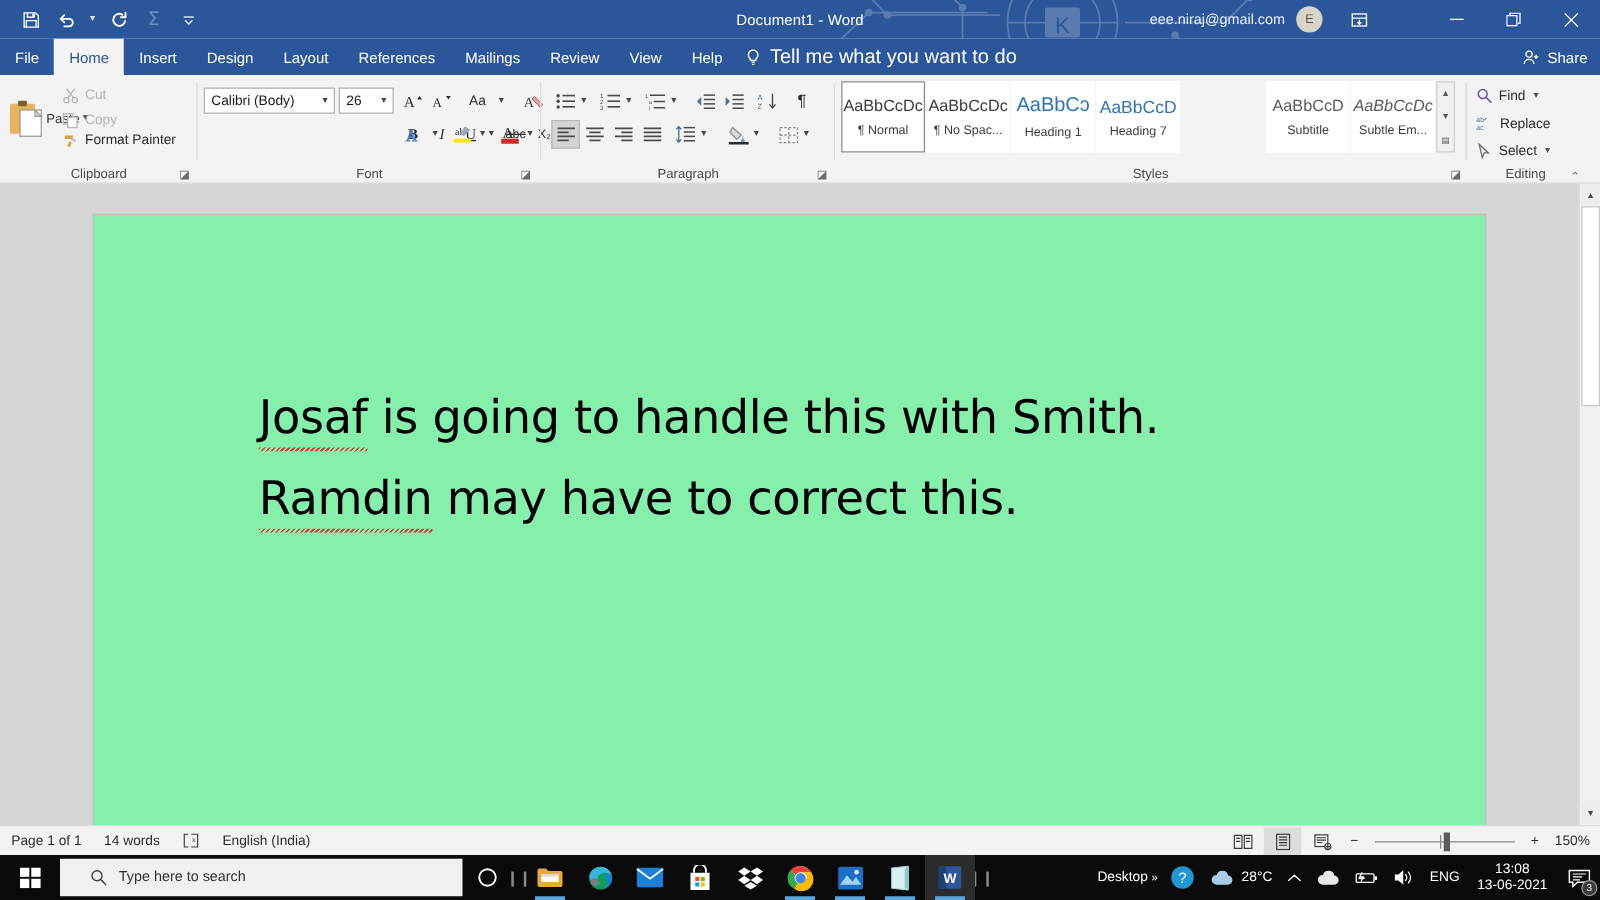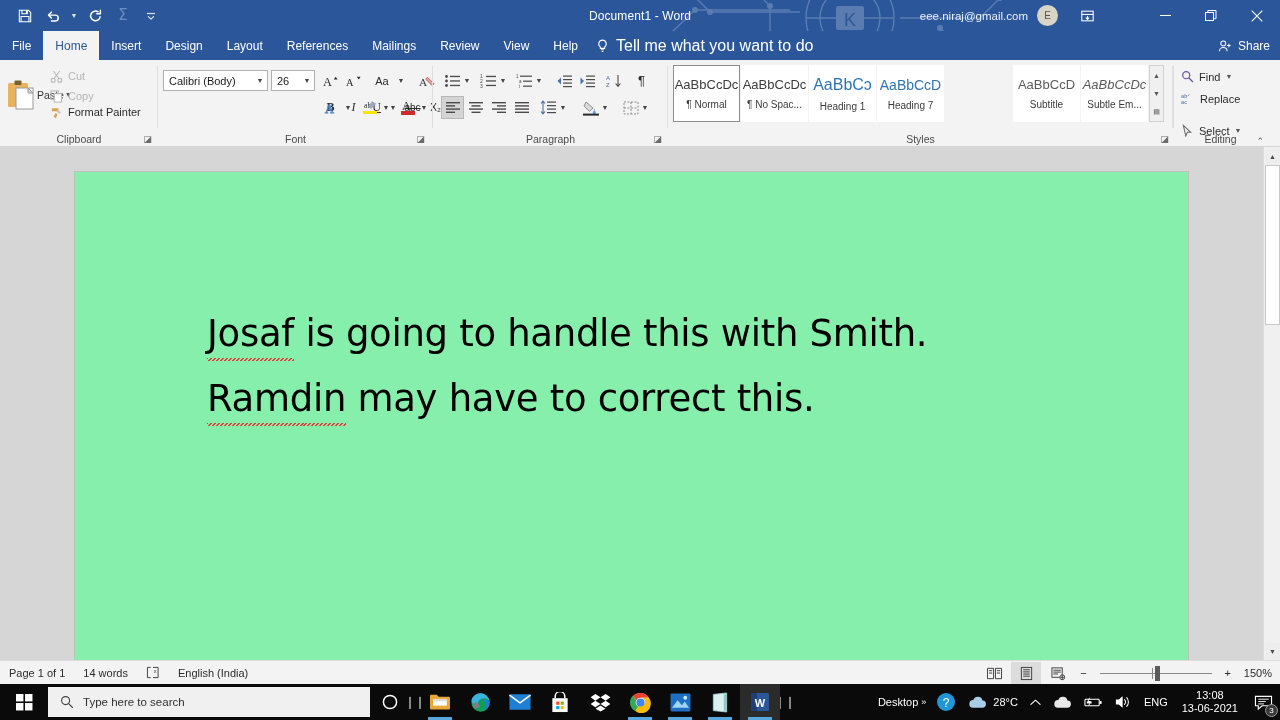--- a/index.html
+++ b/index.html
@@ -185,21 +185,21 @@
   .zoom-pct { font-size: 11px; color: #2b2b2b; width: 38px; text-align: right; padding-right: 4px; }
 
   
   .taskbar {
     position: absolute; left: 0; top: 684px; width: 1280px; height: 36px;
     background: #0a0a0a; display: flex; align-items: center;
   }
   .start { width: 48px; height: 36px; display: flex; align-items: center; justify-content: center; }
   .tb-search {
     width: 322px; height: 30px; background: #f0f0f0; display: flex; align-items: center;
-    gap: 9px; padding-left: 12px; color: #303030; font-size: 11.5px;
+    gap: 9px; padding-left: 24px; color: #303030; font-size: 11.5px;
   }
   .tb-icon {
     width: 40px; height: 36px; display: flex; align-items: center; justify-content: center; position: relative;
   }
   .tb-icon.running::after {
     content: ""; position: absolute; bottom: 0; left: 8px; width: 24px; height: 3px; background: #57a6de;
   }
   .tb-icon.active { background: #2b2b2b; }
   .tb-divider { width: 10px; height: 36px; display: flex; align-items: center; justify-content: center; color: #8a8a8a; font-size: 12px; }
   .tray { position: absolute; right: 0; top: 0; height: 36px; display: flex; align-items: center; color: #fff; font-size: 11px; }
@@ -644,21 +644,21 @@
       <div class="ed-item" style="left:8px; top:29px;">
         <span class="ico">
           <svg width="14" height="13" viewBox="0 0 15 14">
               <text x="0" y="6" font-size="6" fill="#4a6ea8">ab</text>
               <text x="0" y="13" font-size="6" fill="#4a6ea8">ac</text>
               <path d="M7 4.5l2-2" stroke="#8a8a8a" stroke-width="1"></path>
             </svg>
         </span>
         <span>Replace</span>
       </div>
-      <div class="ed-item" style="left:8px; top:61px;">
+      <div class="ed-item" style="left:8px; top:51px;">
         <span class="ico">
           <svg width="13" height="13" viewBox="0 0 14 14" fill="none" stroke="#6a6a6a" stroke-width="1.1">
               <path d="M2.5 1.5l8 7.5H6.8l-1.6 4z"></path>
             </svg>
         </span>
         <span>Select</span>
         <span class="ed-caret">▼</span>
       </div>
       <div class="group-label">Editing</div>
       <div class="group-sep" style="left:0;"></div>

